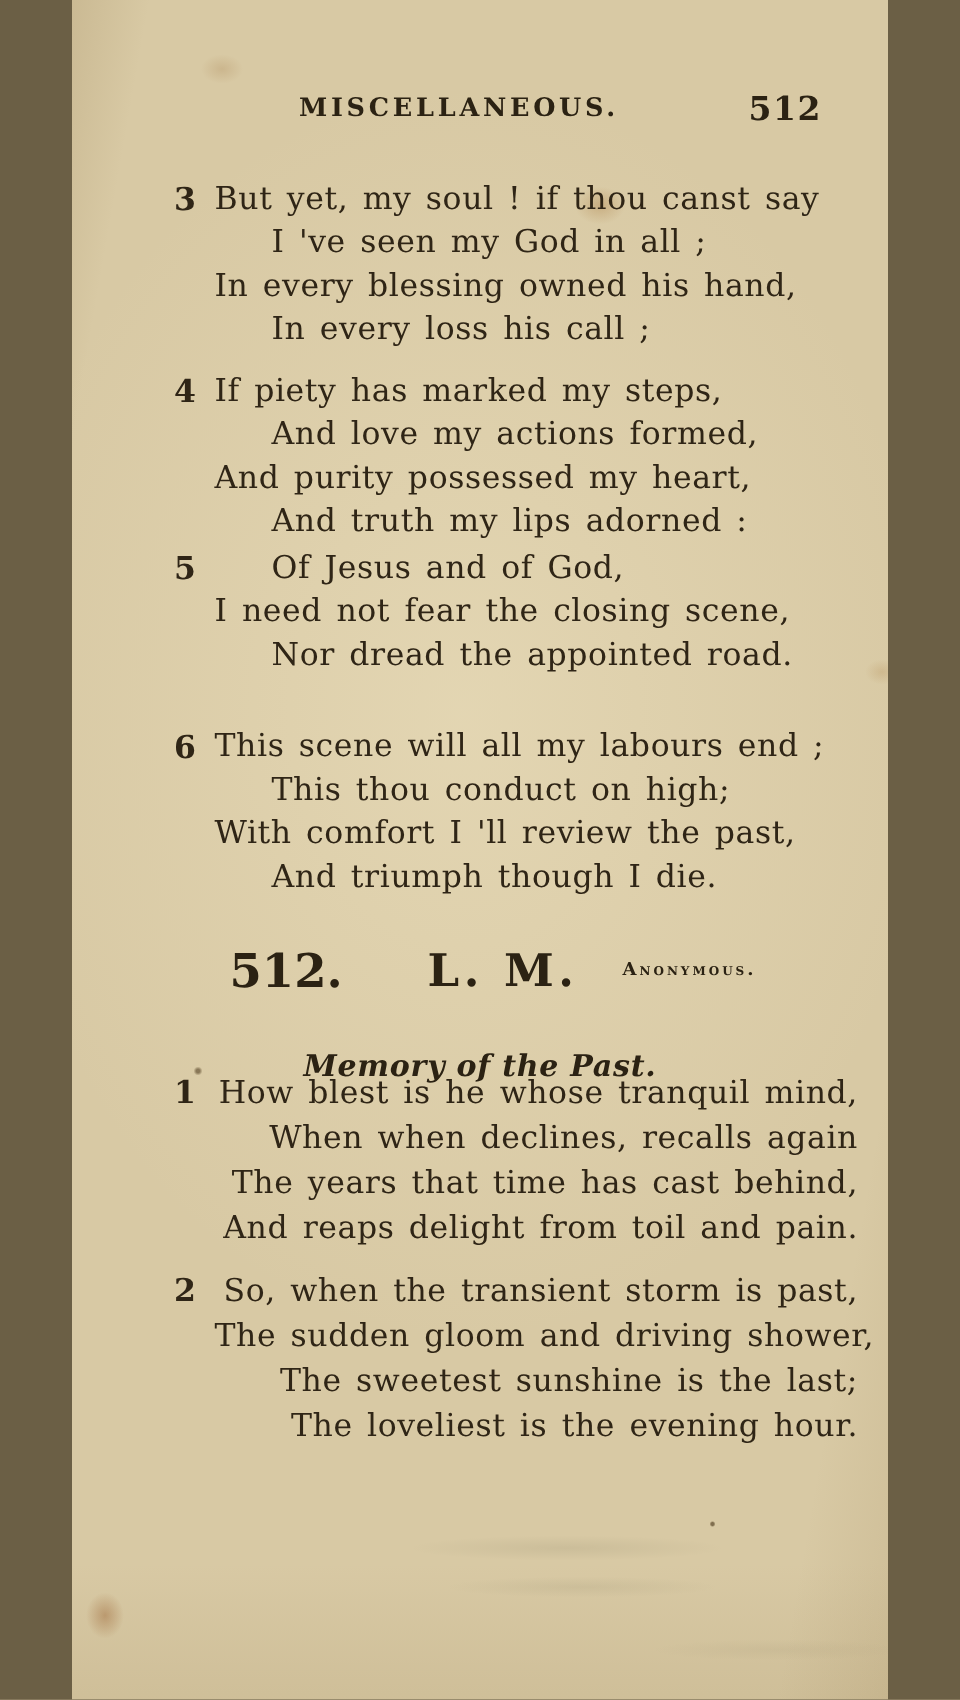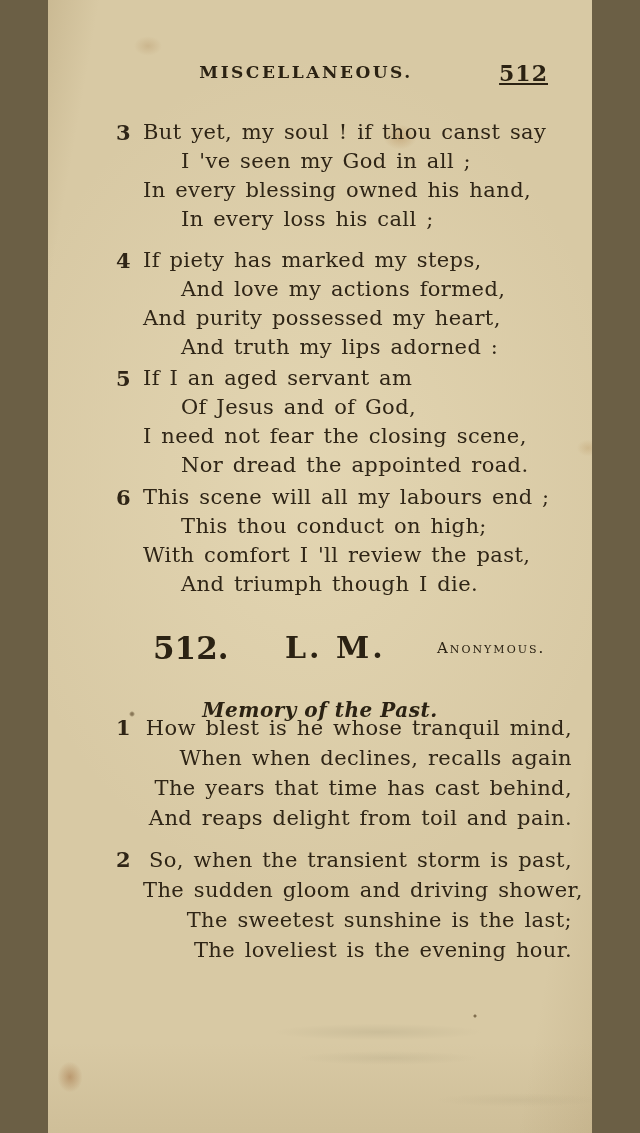--- a/index.html
+++ b/index.html
@@ -40,21 +40,21 @@
   .running-head {
     position: absolute; top: 62px; left: 0; right: 0; height: 30px;
   }
   .running-title {
     position: absolute; left: 0; right: 0; text-align: center;
     transform: translateX(-14px);
     font-size: 17px; font-weight: 600; letter-spacing: 2.5px; color: #2b2213;
   }
   .page-number {
     position: absolute; right: 44px; top: -2px;
-    font-size: 22px; font-weight: 700; letter-spacing: 1px; color: #2b2213; text-decoration: underline;
+    font-size: 22px; font-weight: 700; letter-spacing: 1px; color: #2b2213;
   }
   .verse {
     position: absolute; left: 68px; right: 20px;
     font-size: 21px; line-height: 29px; letter-spacing: 0.4px; word-spacing: 2.5px;
   }
   .verse-number {
     position: absolute; left: 0; top: 0; width: 24px;
     font-weight: 600;
   }
   .verse-line { padding-left: 27px; white-space: nowrap; }
@@ -65,22 +65,22 @@
   }
   .hymn-number {
     position: absolute; left: 105px; top: 0;
     font-size: 31px; font-weight: 700; color: #2b2213;
   }
   .hymn-meter {
     position: absolute; left: 237px; top: 0;
     font-size: 30px; font-weight: 700; letter-spacing: 3px; color: #2b2213;
   }
   .hymn-attribution {
-    position: absolute; left: 389px; top: 9px;
-    font-size: 15px; font-weight: 400; font-variant: small-caps; letter-spacing: 2px; color: #2b2213;
+    position: absolute; left: 367px; top: 9px;
+    font-size: 12px; font-weight: 700; font-variant: small-caps; letter-spacing: 2px; color: #2b2213;
   }
   .hymn-title {
     position: absolute; top: 698px; left: 0; right: 0; text-align: center;
     font-style: italic; font-weight: 600; font-size: 20px; letter-spacing: 0.5px; color: #2b2213;
   }
 </style>
 </head>
 <body>
 
 <div class="page">
@@ -102,21 +102,20 @@
   <div class="verse" style="top:246px">
     <span class="verse-number">4</span>
     <div class="verse-line">If piety has marked my steps,</div>
     <div class="verse-line indent">And love my actions formed,</div>
     <div class="verse-line">And purity possessed my heart,</div>
     <div class="verse-line indent">And truth my lips adorned :</div>
   </div>
 
   <div class="verse" style="top:364px">
     <span class="verse-number">5</span>
-    <div class="verse-line">If I an aged servant am</div>
     <div class="verse-line indent">Of Jesus and of God,</div>
     <div class="verse-line">I need not fear the closing scene,</div>
     <div class="verse-line indent">Nor dread the appointed road.</div>
   </div>
 
   <div class="verse" style="top:483px">
     <span class="verse-number">6</span>
     <div class="verse-line">This scene will all my labours end ;</div>
     <div class="verse-line indent">This thou conduct on high;</div>
     <div class="verse-line">With comfort I 'll review the past,</div>

